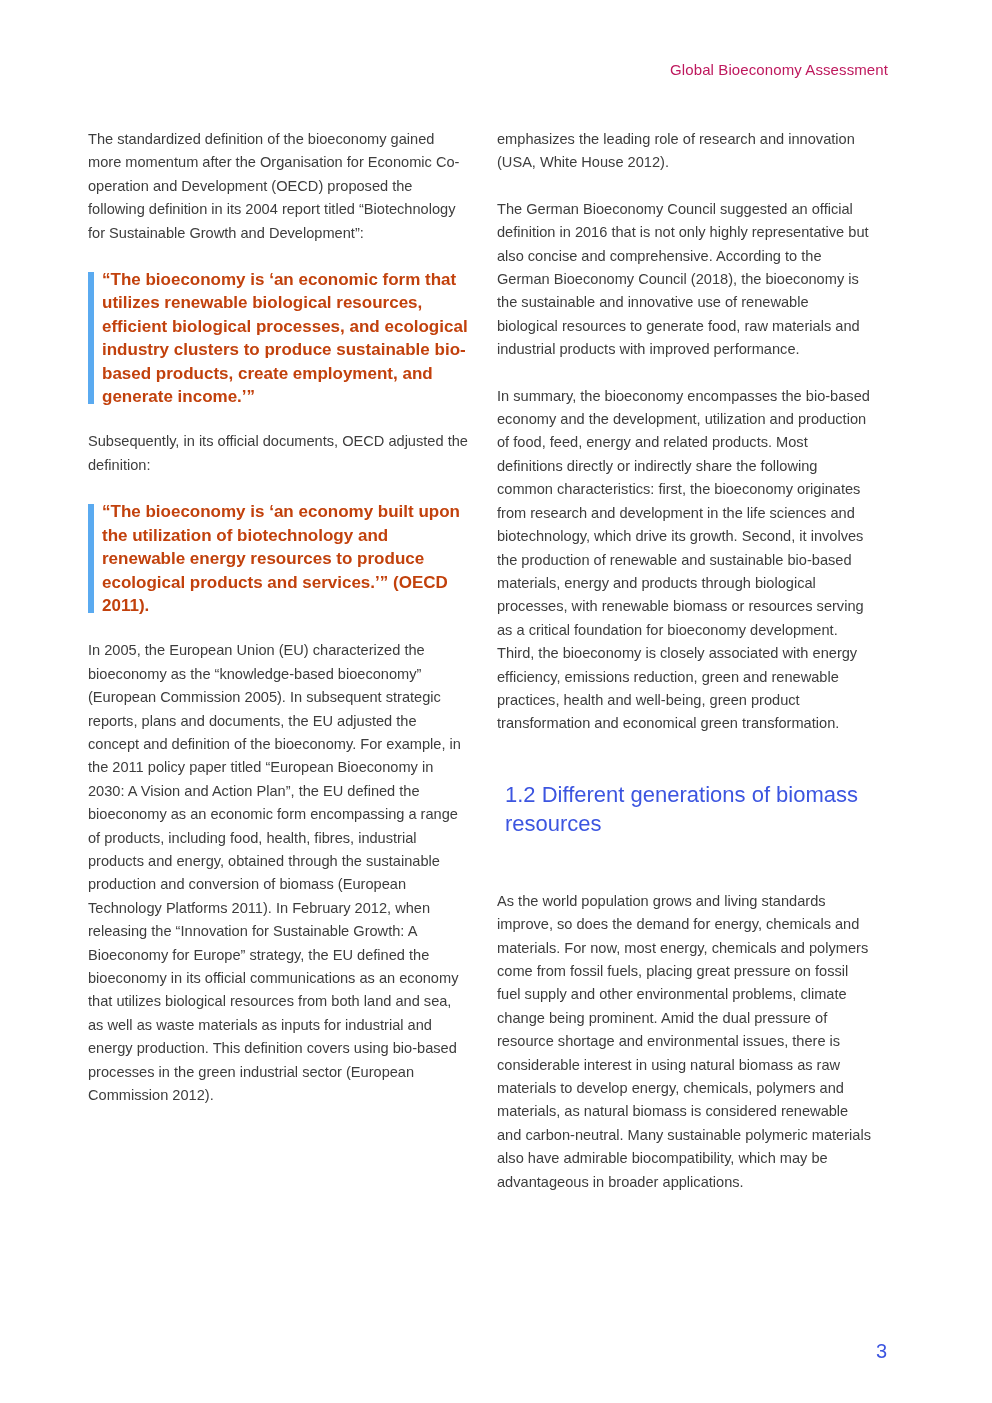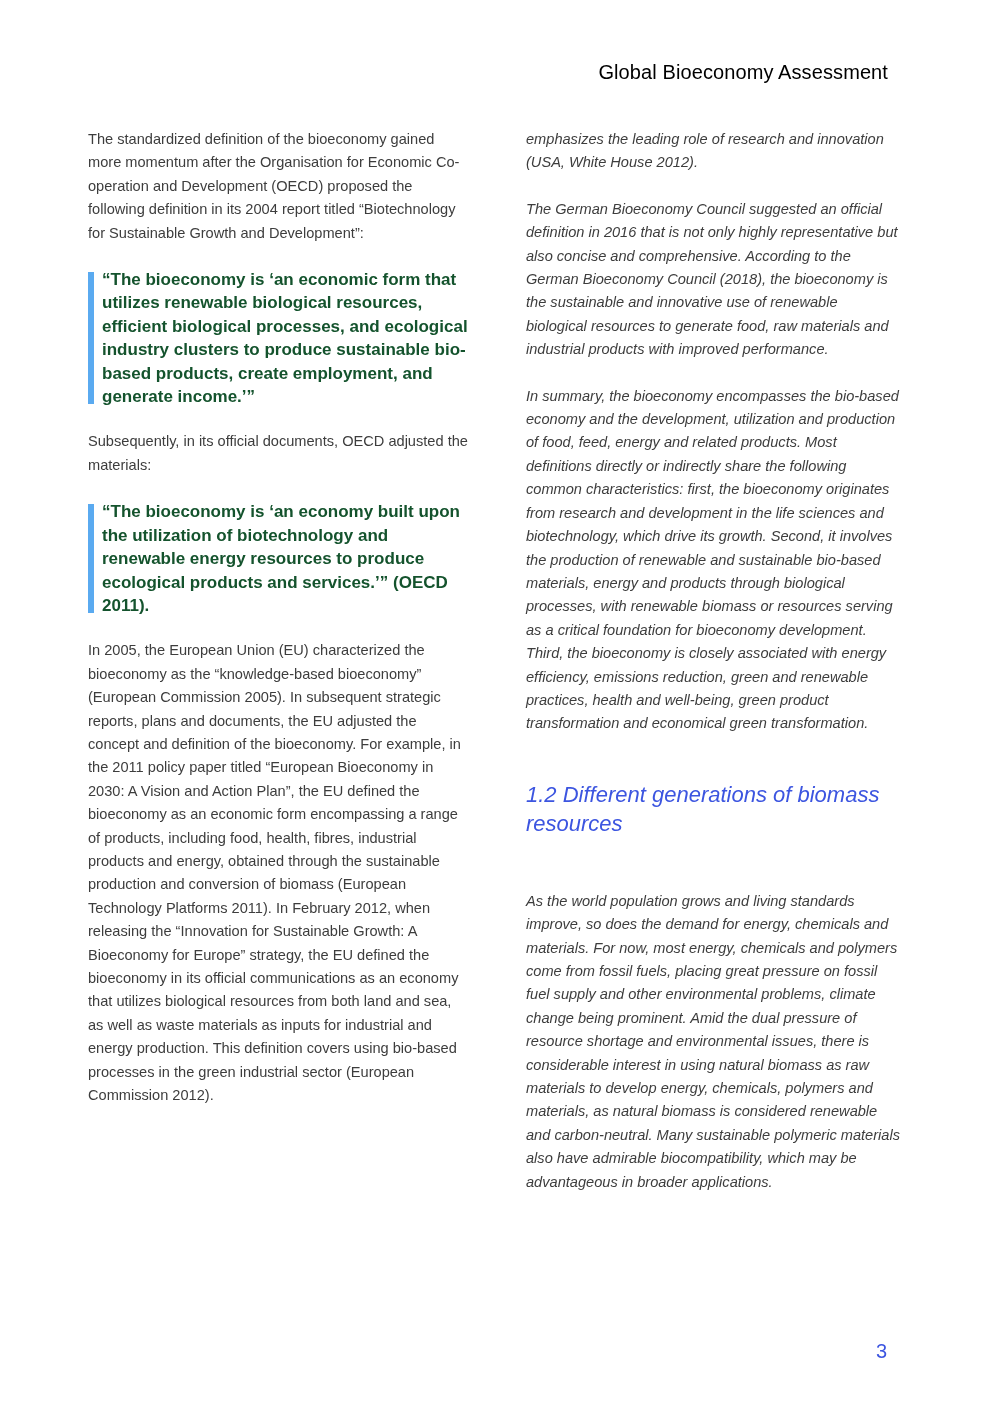--- a/index.html
+++ b/index.html
@@ -1,40 +1,40 @@
 <!DOCTYPE html>
 <html><head>
 <meta charset="utf-8">
 <style>
   html, body { margin: 0; padding: 0; background: #ffffff; }
   body { width: 992px; height: 1403px; position: relative; overflow: hidden;
          font-family: "Liberation Sans", "DejaVu Sans", sans-serif; color: #3a3a3a; }
-  .running-header { position: absolute; top: 61px; right: 104px; font-size: 20px; color: #000000; letter-spacing: 0.1px; }
+  .running-header { position: absolute; top: 61px; right: 104px; font-size: 15px; color: #be185d; letter-spacing: 0.1px; }
   .col { position: absolute; top: 128px; width: 380px; }
   .col-left { left: 88px; }
-  .col-right { left: 526px; width: 376px; font-style: italic; }
+  .col-right { left: 497px; width: 376px; }
   p.body { margin: 0 0 23px 0; font-size: 14.6px; line-height: 23.4px; color: #3d3d3d; font-weight: 300; }
   .quote { position: relative; margin: 0 0 22px 0; padding-left: 14px; }
   .quote .bar { position: absolute; left: 0; top: 4px; bottom: 4px; width: 6px; background: #5aaaf0; }
-  .quote p { margin: 0; font-size: 17px; line-height: 23.4px; font-weight: bold; color: #14532d; }
-  h2.section { margin: 0; font-size: 22px; line-height: 29px; font-weight: normal; color: #3c55e0; }
+  .quote p { margin: 0; font-size: 17px; line-height: 23.4px; font-weight: bold; color: #c2410c; }
+  h2.section { margin: 8px; font-size: 22px; line-height: 29px; font-weight: normal; color: #3c55e0; }
   .page-number { position: absolute; top: 1340px; right: 105px; font-size: 20px; color: #3c55e0; }
 </style>
 </head>
 <body>
 
 <div class="running-header">Global Bioeconomy Assessment</div>
 
 <div class="col col-left">
   <p class="body">The standardized definition of the bioeconomy gained more momentum after the Organisation for Economic Co-operation and Development (OECD) proposed the following definition in its 2004 report titled “Biotechnology for Sustainable Growth and Development”:</p>
   <div class="quote">
     <div class="bar"></div>
     <p>“The bioeconomy is ‘an economic form that utilizes renewable biological resources, efficient biological processes, and ecological industry clusters to produce sustainable bio-based products, create employment, and generate income.’”</p>
   </div>
-  <p class="body">Subsequently, in its official documents, OECD adjusted the materials:</p>
+  <p class="body">Subsequently, in its official documents, OECD adjusted the definition:</p>
   <div class="quote">
     <div class="bar"></div>
     <p>“The bioeconomy is ‘an economy built upon the utilization of biotechnology and renewable energy resources to produce ecological products and services.’” (OECD 2011).</p>
   </div>
   <p class="body">In 2005, the European Union (EU) characterized the bioeconomy as the “knowledge-based bioeconomy” (European Commission 2005). In subsequent strategic reports, plans and documents, the EU adjusted the concept and definition of the bioeconomy. For example, in the 2011 policy paper titled “European Bioeconomy in 2030: A Vision and Action Plan”, the EU defined the bioeconomy as an economic form encompassing a range of products, including food, health, fibres, industrial products and energy, obtained through the sustainable production and conversion of biomass (European Technology Platforms 2011). In February 2012, when releasing the “Innovation for Sustainable Growth: A Bioeconomy for Europe” strategy, the EU defined the bioeconomy in its official communications as an economy that utilizes biological resources from both land and sea, as well as waste materials as inputs for industrial and energy production. This definition covers using bio-based processes in the green industrial sector (European Commission 2012).</p>
 </div>
 
 <div class="col col-right">
   <p class="body">emphasizes the leading role of research and innovation (USA, White House 2012).</p>
   <p class="body">The German Bioeconomy Council suggested an official definition in 2016 that is not only highly representative but also concise and comprehensive. According to the German Bioeconomy Council (2018), the bioeconomy is the sustainable and innovative use of renewable biological resources to generate food, raw materials and industrial products with improved performance.</p>

